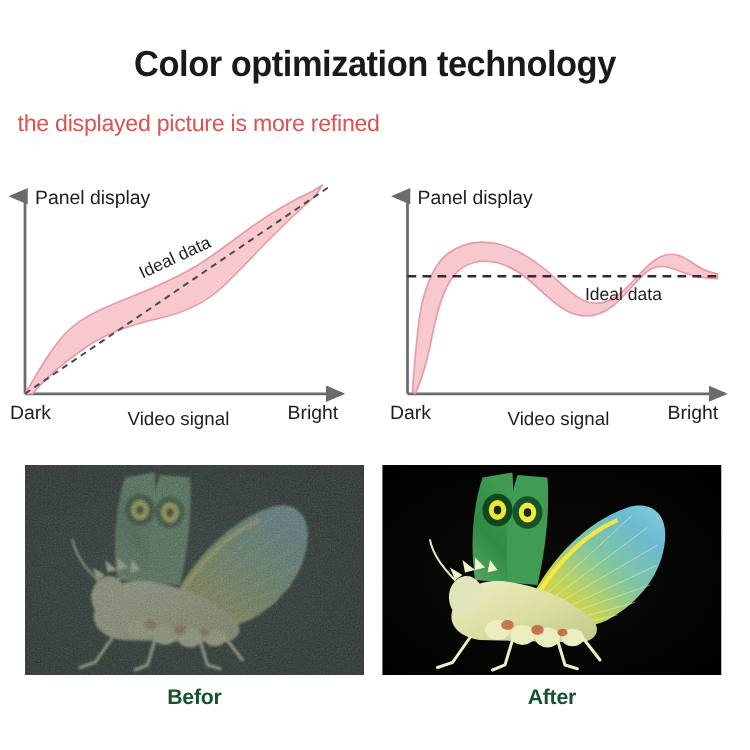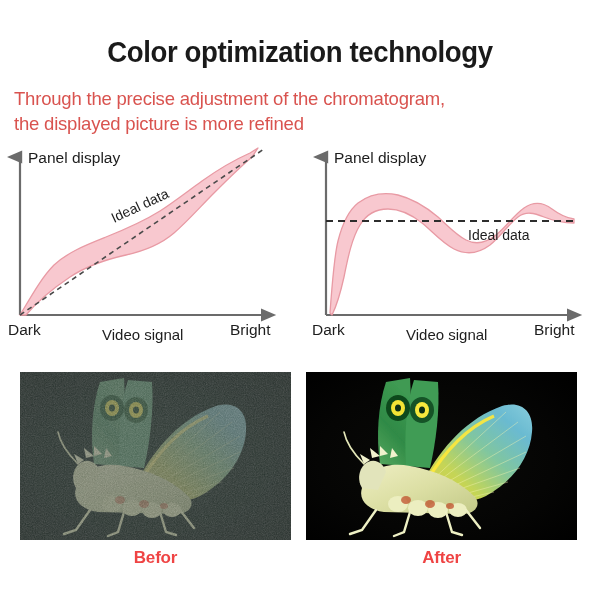--- a/index.html
+++ b/index.html
@@ -86,35 +86,34 @@
   #photo-after  { left: 306px; }
   .photo-panel svg { display: block; }
 
   .caption {
     position: absolute;
     top: 548px;
     width: 271px;
     text-align: center;
     font-size: 17px;
     font-weight: bold;
-    color: #ef4444;
+    color: #14532d;
     letter-spacing: -0.2px;
   }
   #caption-before { left: 20px; }
   #caption-after  { left: 306px; }
 </style>
 </head>
 <body>
 
 <div id="page">
 
   <div id="title">Color optimization technology</div>
 
   <div id="subtitle">
-    <span class="sub-line">Through the precise adjustment of the chromatogram,</span>
     <span class="sub-line">the displayed picture is more refined</span>
   </div>
 
   <div class="chart" id="chart-left">
     <svg width="296" height="212" viewBox="0 0 296 212" xmlns="http://www.w3.org/2000/svg">
       <defs>
         <marker id="arrUp" markerWidth="8" markerHeight="8" refX="3" refY="6" orient="auto">
           <path d="M3,0 L6,7 L0,7 Z" fill="#6b6b6b"></path>
         </marker>
         <marker id="arrRight" markerWidth="8" markerHeight="8" refX="6" refY="3" orient="auto">

